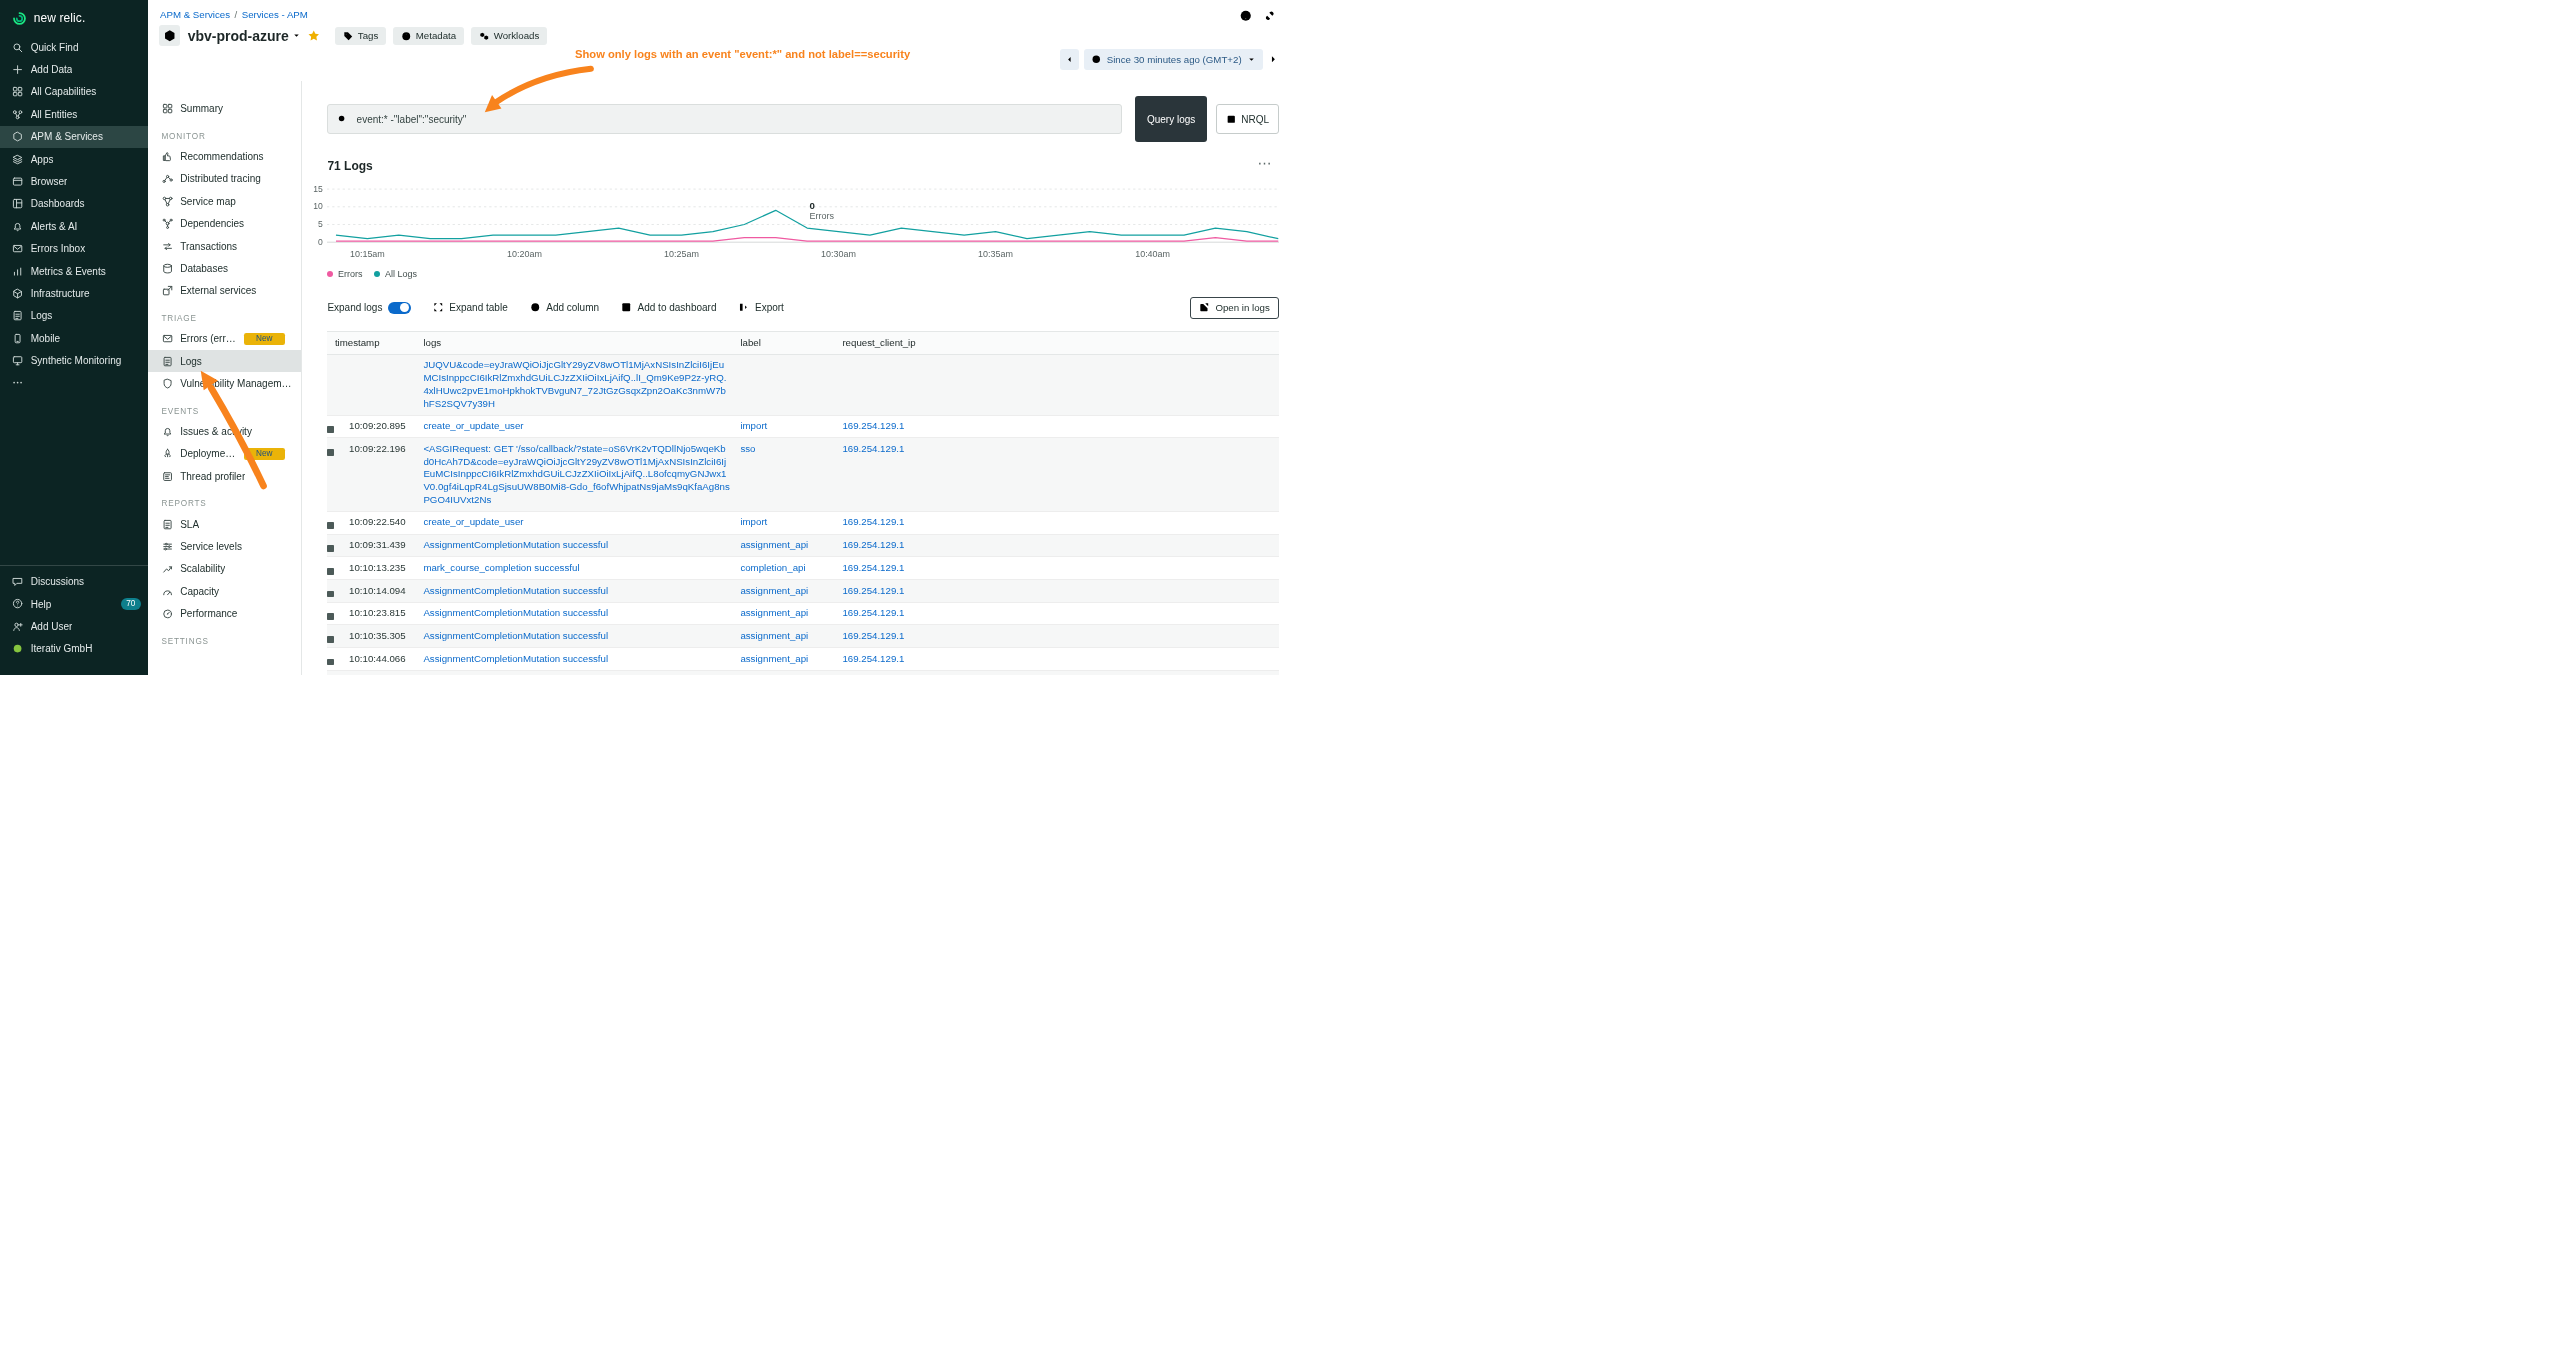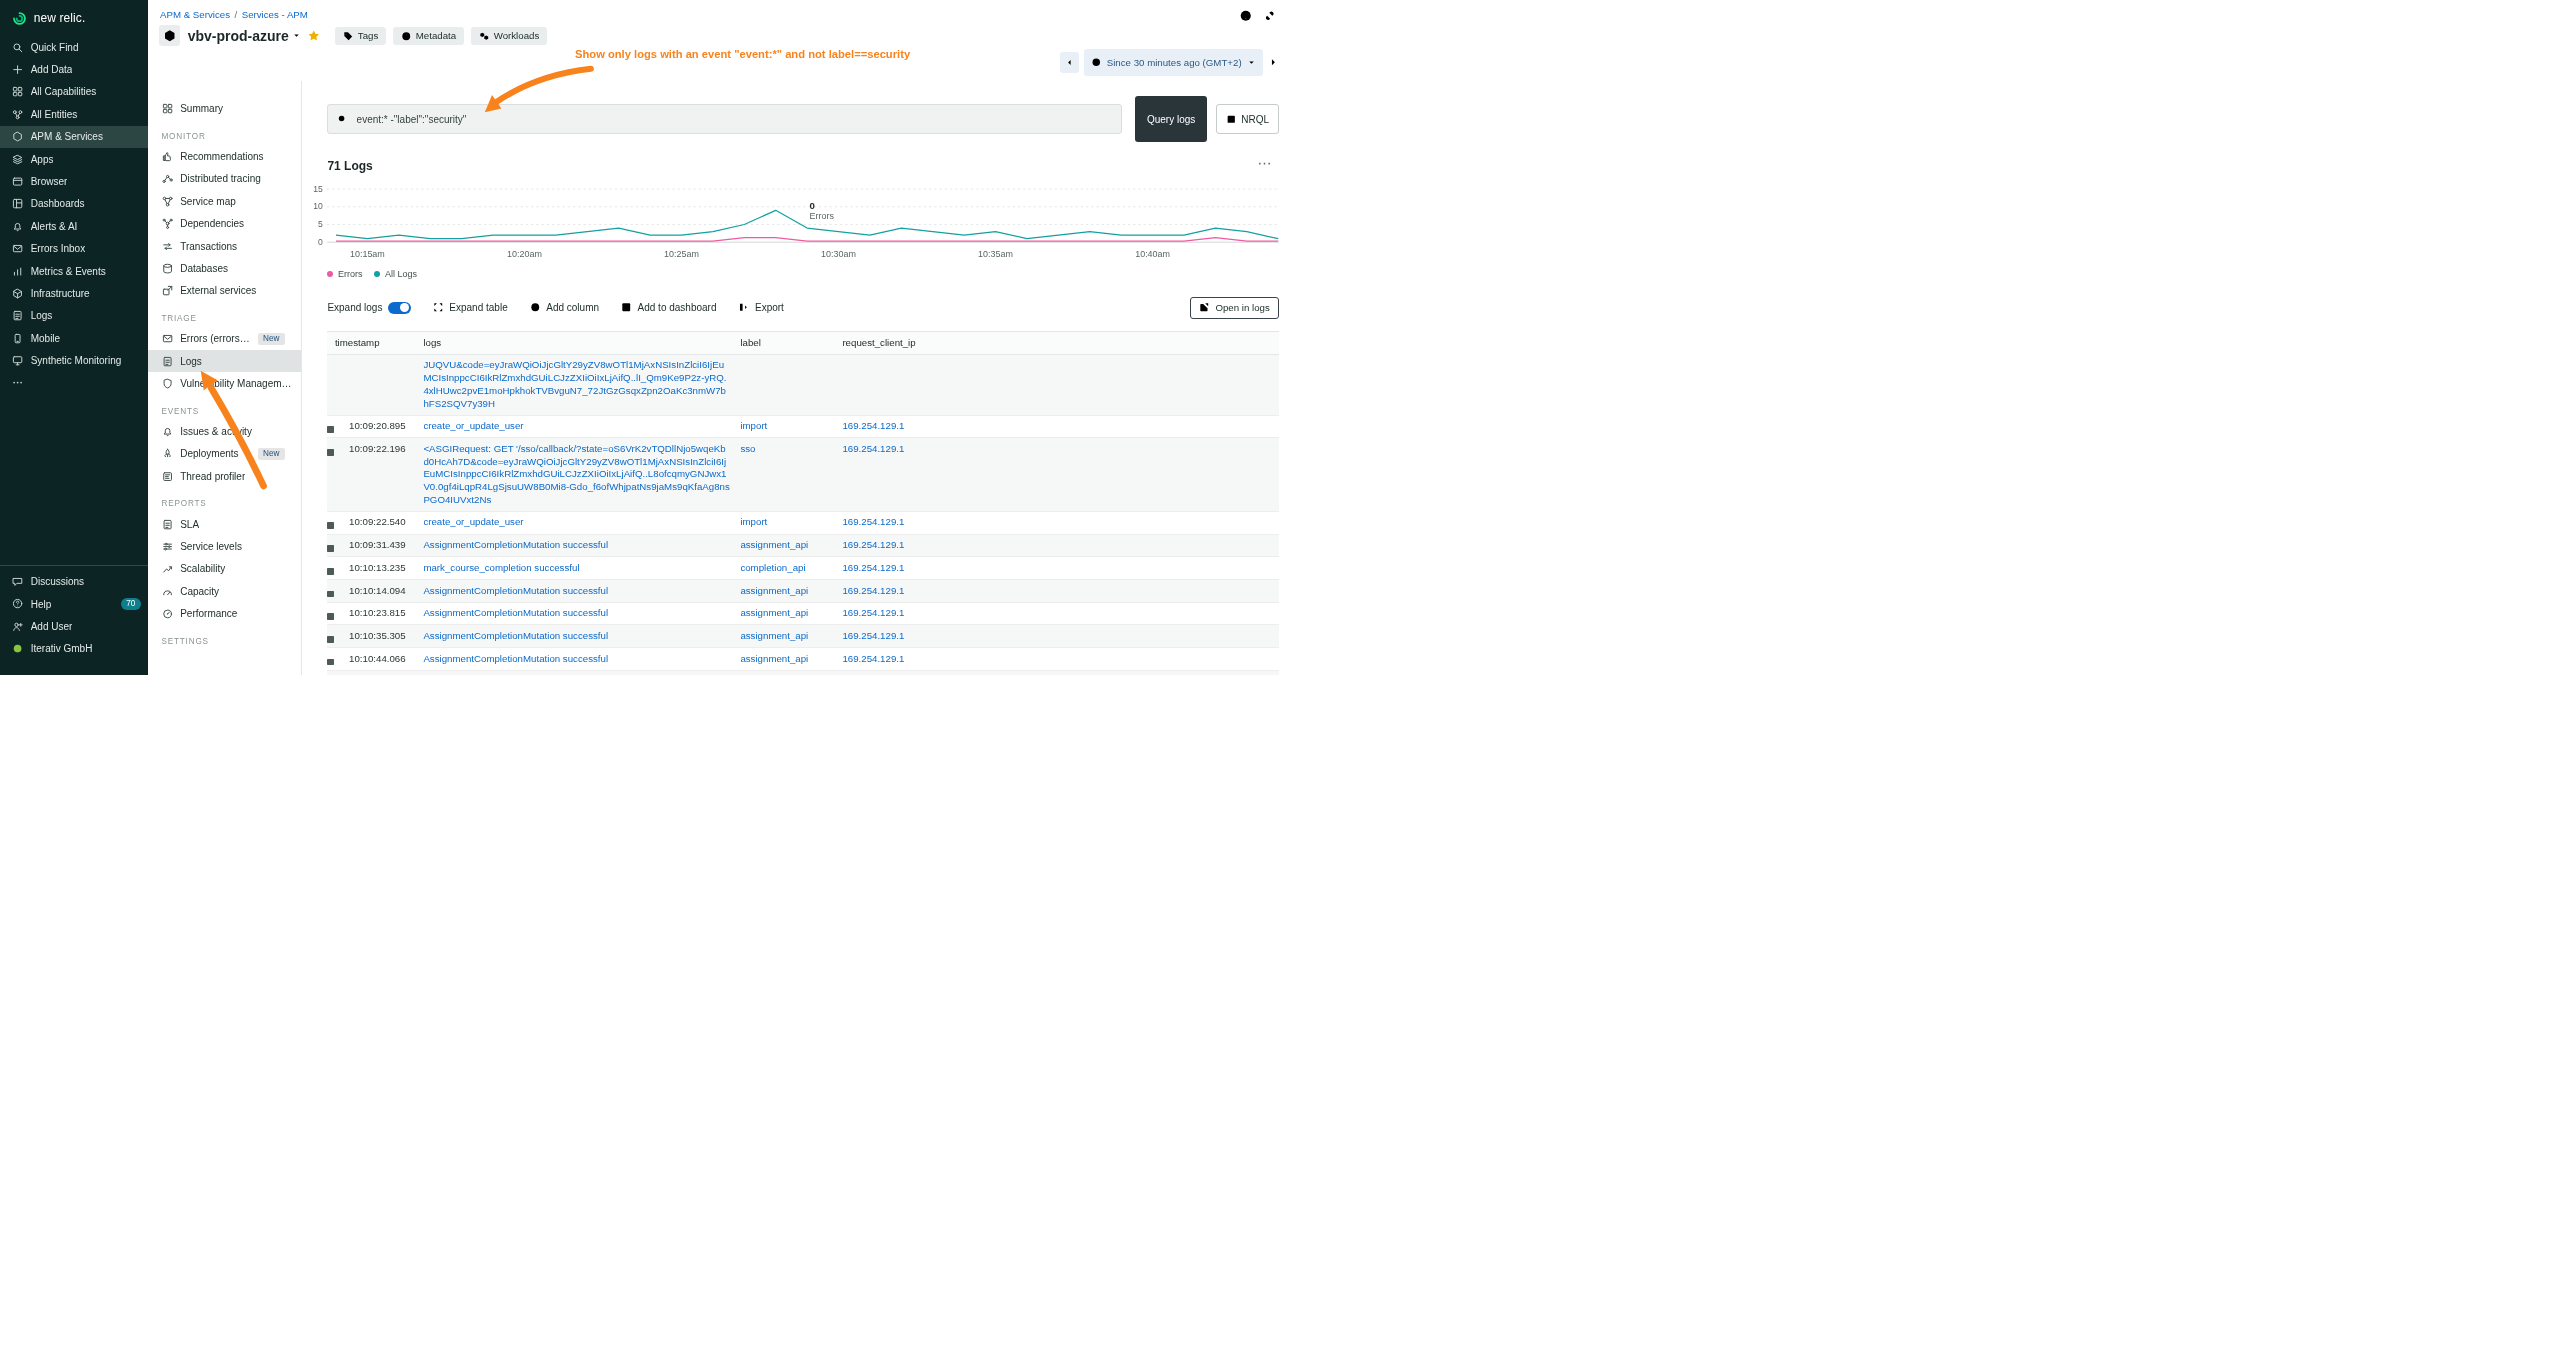--- a/index.html
+++ b/index.html
@@ -32,31 +32,31 @@
   .title{font-size:14px;font-weight:700}
   .caret{color:#4e5c5a;display:flex;margin-left:3px;cursor:pointer}
   .star{color:#efb000;display:flex;margin:0 6px 0 6px;cursor:pointer}
   .chips{display:flex;gap:7.5px;margin-left:9px}
   .chip{display:flex;align-items:center;gap:4.5px;background:#e9eded;border-radius:3px;padding:3.7px 7.5px;font-size:9.7px;color:#21302e;cursor:pointer;white-space:nowrap}
   .hdr-icons{position:absolute;right:12px;top:9px;display:flex;gap:10.5px;color:#5b6868}
   .hicon{display:flex;cursor:pointer}
   .annotation{position:absolute;left:427px;top:48px;font-size:11.2px;font-weight:700;white-space:nowrap;z-index:30}
   .timebar{position:absolute;right:9.7px;top:49px;display:flex;align-items:center;gap:4.5px}
   .tp-btn{width:19.4px;height:21px;background:#e8eff6;border-radius:3px;display:flex;align-items:center;justify-content:center;color:#2c5a85;cursor:pointer}
-  .tp-pill{height:27px;background:#e8eff6;border-radius:3px;display:flex;align-items:center;gap:5.2px;padding:0 7.5px;color:#2c5a85;font-size:9.7px;cursor:pointer;white-space:nowrap}
+  .tp-pill{height:21px;background:#e8eff6;border-radius:3px;display:flex;align-items:center;gap:5.2px;padding:0 7.5px;color:#2c5a85;font-size:9.7px;cursor:pointer;white-space:nowrap}
   .tp-next{color:#98a5a3;display:flex;cursor:pointer}
 
   
   .body-row{flex:1;display:flex;min-height:0}
   .snav{width:153px;flex:none;border-right:0.7px solid #e4e7e7;padding-top:16.5px;overflow:hidden}
   .snav-header{font-size:8.2px;letter-spacing:0.8px;color:#8a9492;margin:12px 0 4.5px 13.5px}
   .snav .lnav-item{padding-left:13.5px;color:#21302e}
   .snav .lnav-ic{color:#3f4d4b}
   .snav .lnav-item.sel{background:#dfe3e3}
-  .snav .nav-badge{margin-left:auto;margin-right:9px;background:#e5e5e5;color:#20527e;font-size:8.2px;line-height:12px;padding:0 5px;border-radius:2.2px}
+  .snav .nav-badge{margin-left:auto;margin-right:9px;background:#eab308;color:#20527e;font-size:8.2px;line-height:12px;padding:0 12px;border-radius:2.2px}
 
   
   .main{flex:1;min-width:0;padding:15px 9px 0 25.4px}
   .search-row{display:flex;align-items:center}
   .searchbox{flex:1;height:30px;box-sizing:border-box;background:#f0f2f2;border:0.7px solid #dadedd;border-radius:3px;display:flex;align-items:center;padding:0 9px;gap:6.7px;color:#5b6868}
   .searchbox input{flex:1;border:none;background:transparent;font-size:10px;color:#32413f;outline:none;font-family:inherit}
   .sx{color:#5b6868;cursor:pointer;display:flex}
   .btn-dark{margin-left:12.7px;height:46px;padding:0 12px;background:#2a353a;color:#fff;border-radius:3px;font-size:10px;display:flex;align-items:center;cursor:pointer;white-space:nowrap}
   .btn-nrql{margin-left:8.2px;height:30px;box-sizing:border-box;padding:0 9px;background:#fff;border:0.7px solid #c6cccb;border-radius:3px;font-size:10px;display:flex;align-items:center;gap:5.2px;cursor:pointer;color:#21302e}
   .logs-head{display:flex;align-items:flex-start;margin-top:16.5px}

